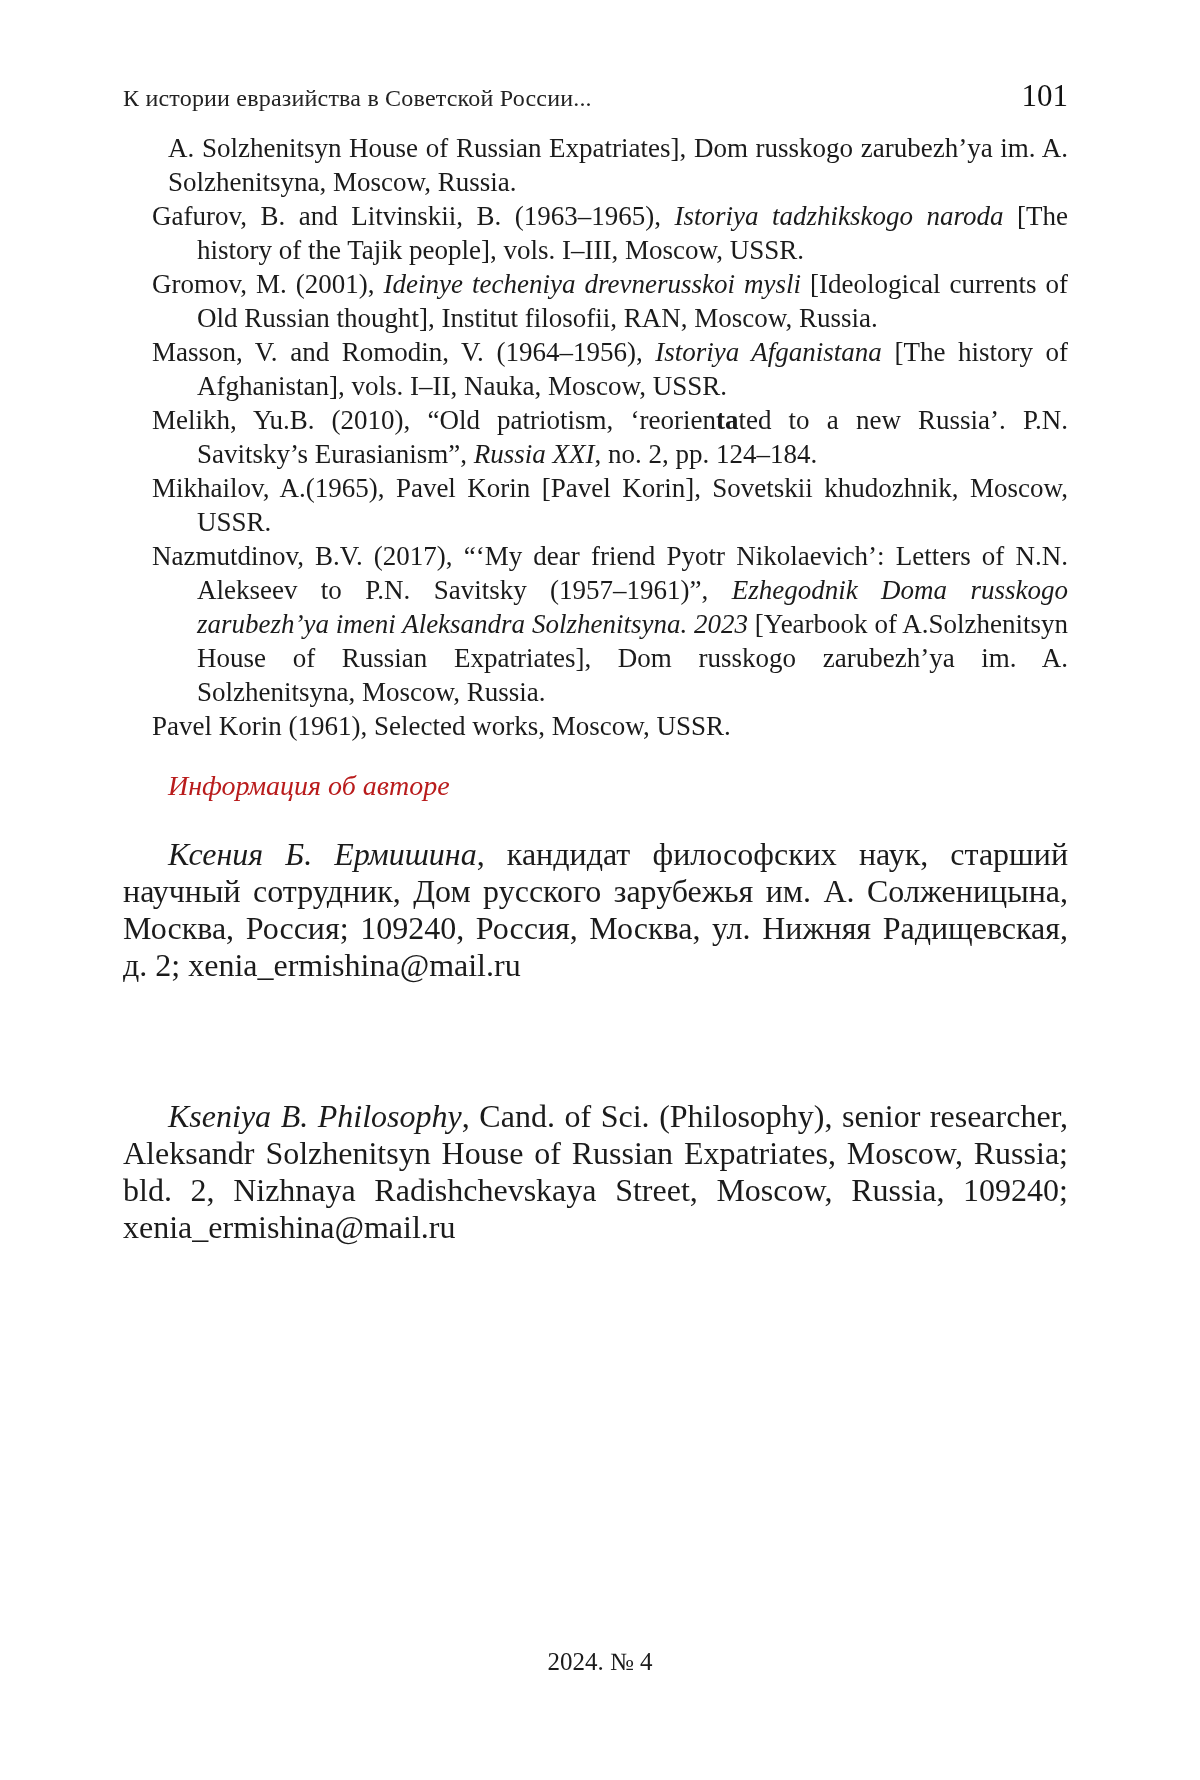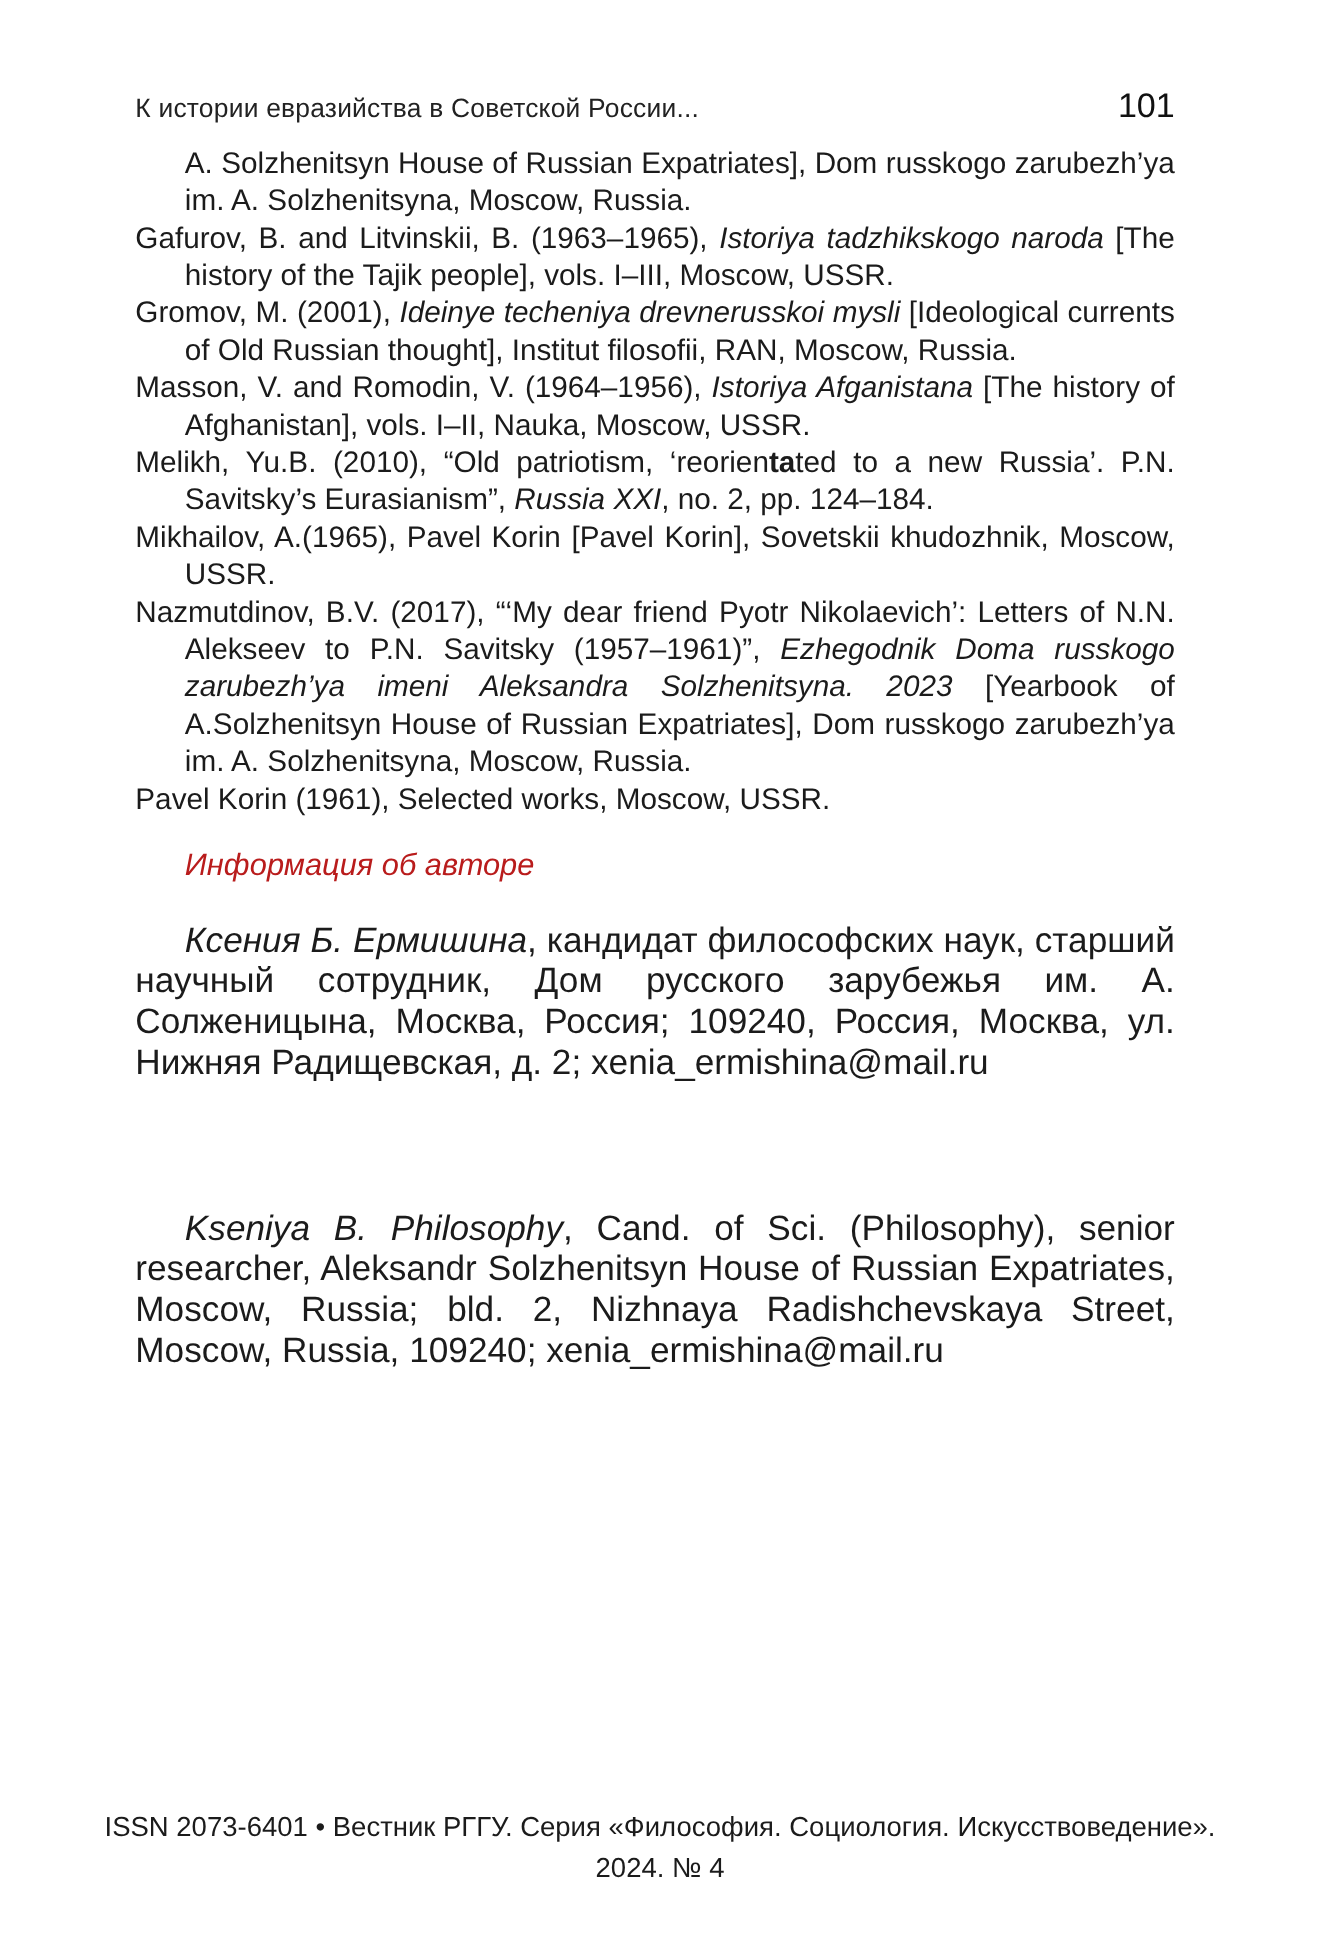--- a/index.html
+++ b/index.html
@@ -6,21 +6,21 @@
     margin: 0;
     padding: 0;
     background: #ffffff;
   }
   .page {
     position: relative;
     width: 1200px;
     height: 1780px;
     background: #ffffff;
     color: #1b1b1b;
-    font-family: Liberation Sans, sans-serif;
+    font-family: Liberation Serif, serif;
     overflow: hidden;
   }
   .col {
     position: absolute;
     left: 123px;
     width: 945px;
   }
   
   .runhead-row {
     top: 78px;
@@ -43,20 +43,21 @@
     font-size: 27px;
     line-height: 34px;
   }
   .ref {
     margin: 0;
     text-align: justify;
   }
   .ref.hanging {
     padding-left: 45px;
     text-indent: -45px;
+    margin-left: 29px;
   }
   .ref.continuation {
     padding-left: 45px;
     text-indent: 0;
   }
   .it { font-style: italic; }
   .bd { font-weight: bold; }
   
   .sec-heading {
     margin: 0;
@@ -113,17 +114,16 @@
     </div>
 
   <h2 class="col sec-heading h-ru">Информация об авторе</h2>
 
   <p class="col author-par p-ru"><span class="it">Ксения Б. Ермишина</span><span>, кандидат философских наук, старший научный сотрудник, Дом русского зарубежья им. А. Солженицына, Москва, Россия; 109240, Россия, Москва, ул. Нижняя Радищевская, д. 2; xenia_ermishina@mail.ru</span></p>
 
 
   <p class="col author-par p-en"><span class="it">Kseniya B. Philosophy</span><span>, Cand. of Sci. (Philosophy), senior researcher, Aleksandr Solzhenitsyn House of Russian Expatriates, Moscow, Russia; bld. 2, Nizhnaya Radishchevskaya Street, Moscow, Russia, 109240; xenia_ermishina@mail.ru</span></p>
 
   <div class="footer">
-    <p>ISSN 2073-6401 • Вестник РГГУ. Серия «Философия. Социология. Искусствоведение».</p>
     <p>2024. № 4</p>
   </div>
 
 </div>
 
 </body></html>

